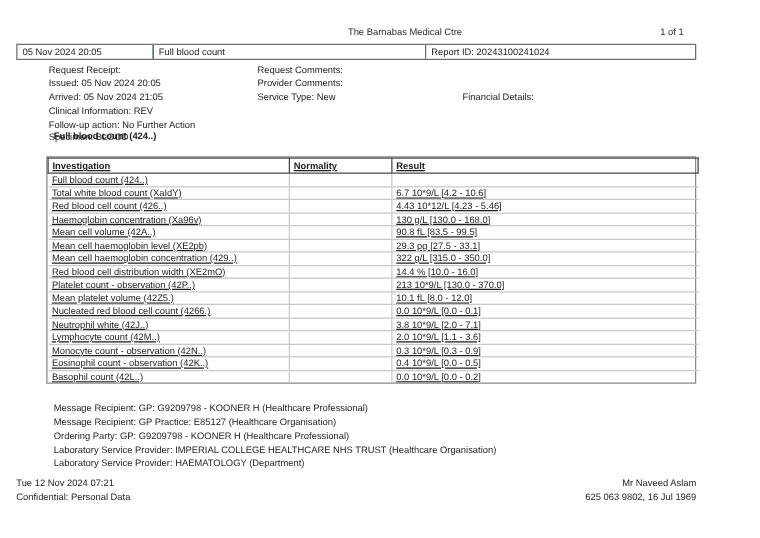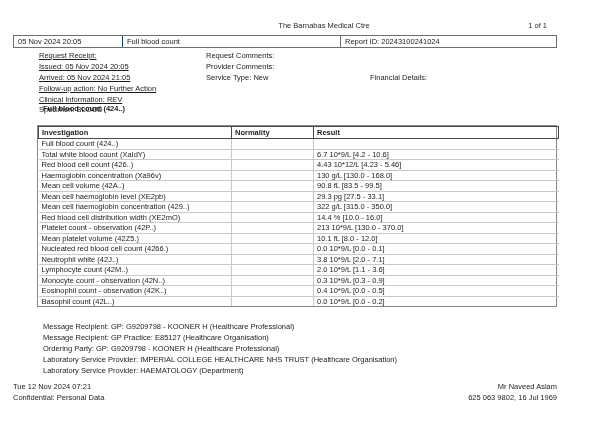--- a/index.html
+++ b/index.html
@@ -14,30 +14,30 @@
 
   .report-bar {
     position:absolute; top:35px; left:13px; width:544px; height:13px;
     display:flex; border:1px solid #6f6f6f; background:#fff;
   }
   .report-cell { padding:1px 0 0 4px; white-space:nowrap; overflow:hidden; }
   .report-cell.c1 { width:109px; border-right:1px solid #0c4a6e; }
   .report-cell.c2 { width:218px; border-right:1px solid #6f6f6f; }
   .report-cell.c3 { flex:1; }
 
-  .info-left { position:absolute; top:50px; left:39px;  line-height:11px;text-decoration:underline; }
+  .info-left { position:absolute; top:50px; left:39px;  line-height:11px; }
   .info-mid  { position:absolute; top:50px; left:206px; line-height:11px; }
   .info-fin  { position:absolute; top:72px; left:370px; line-height:11px; }
 
   .section-title { position:absolute; top:104px; left:43px; font-weight:bold; }
   .specimen  { position:absolute; top:105px; left:39px; }
   .collected { position:absolute; top:115px; left:37px; width:520px; text-align:right;margin-top:15px; }
 
   .table-wrap { position:absolute; top:125px; left:37px; width:520px; border:1px solid #888; background:#fff; }
-  table.results { width:100%; border-collapse:collapse; table-layout:fixed; font-size:7.5px; }
+  table.results { width:100%; border-collapse:collapse; table-layout:fixed; font-size:7.5px;text-decoration:underline; }
   table.results col.c-inv { width:193px; }
   table.results col.c-norm { width:82px; }
   table.results col.c-res { width:245px; }
   table.results thead th {
     border:1px solid #4a4a4a; font-weight:bold; text-align:left;
     padding:1px 3px; height:12px; white-space:nowrap; overflow:hidden;
   }
   table.results tbody td {
     border-bottom:1px solid #c9c9c9; padding:0 3px; height:9px;
     line-height:9.5px; white-space:nowrap; overflow:hidden; vertical-align:middle;
@@ -61,22 +61,22 @@
   <div class="report-bar">
     <div class="report-cell c1">05 Nov 2024 20:05</div>
     <div class="report-cell c2">Full blood count</div>
     <div class="report-cell c3">Report ID: 20243100241024</div>
   </div>
 
   <div class="info-left">
     <div>Request Receipt:</div>
     <div>Issued: 05 Nov 2024 20:05</div>
     <div>Arrived: 05 Nov 2024 21:05</div>
+    <div>Clinical Information: REV</div>
     <div>Follow-up action: No Further Action</div>
-    <div>Clinical Information: REV</div>
   </div>
 
   <div class="info-mid">
     <div>Request Comments:</div>
     <div>Provider Comments:</div>
     <div>Service Type: New</div>
   </div>
 
   <div class="info-fin">Financial Details:</div>
 

